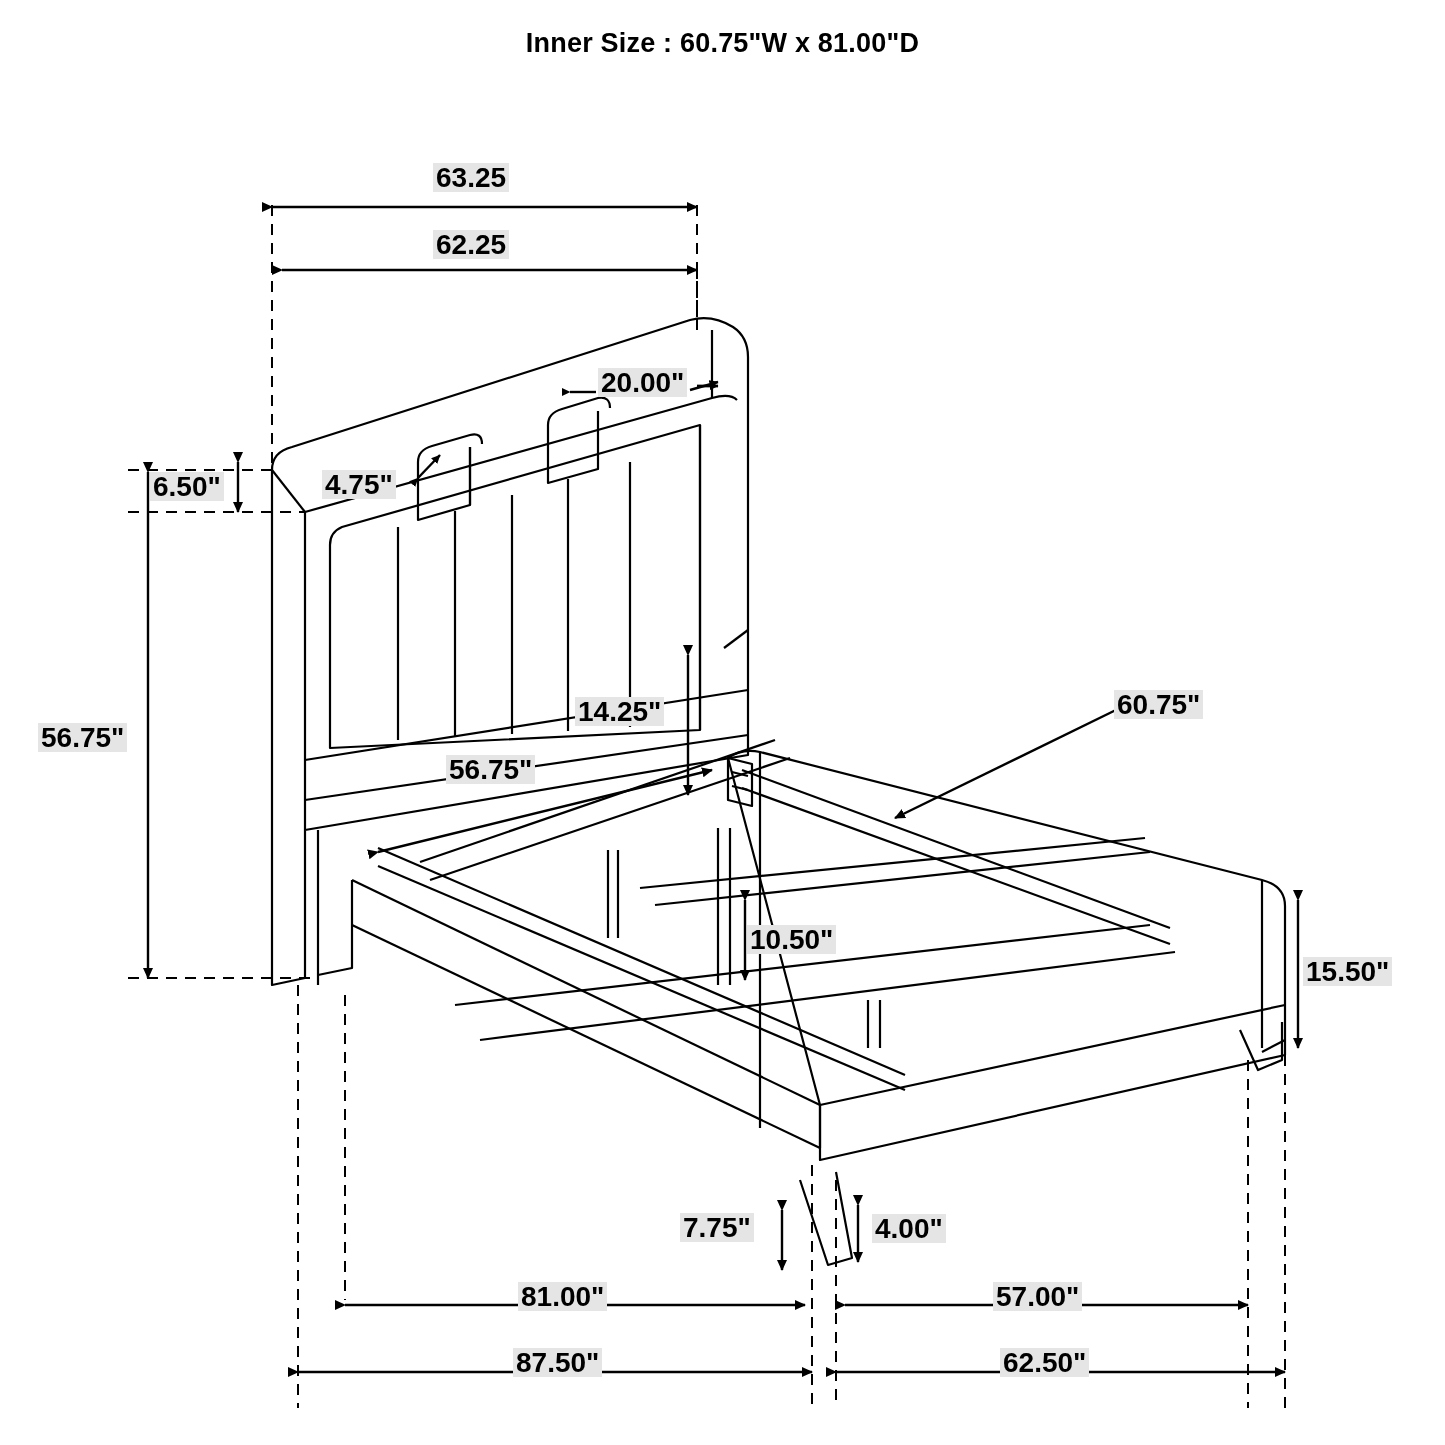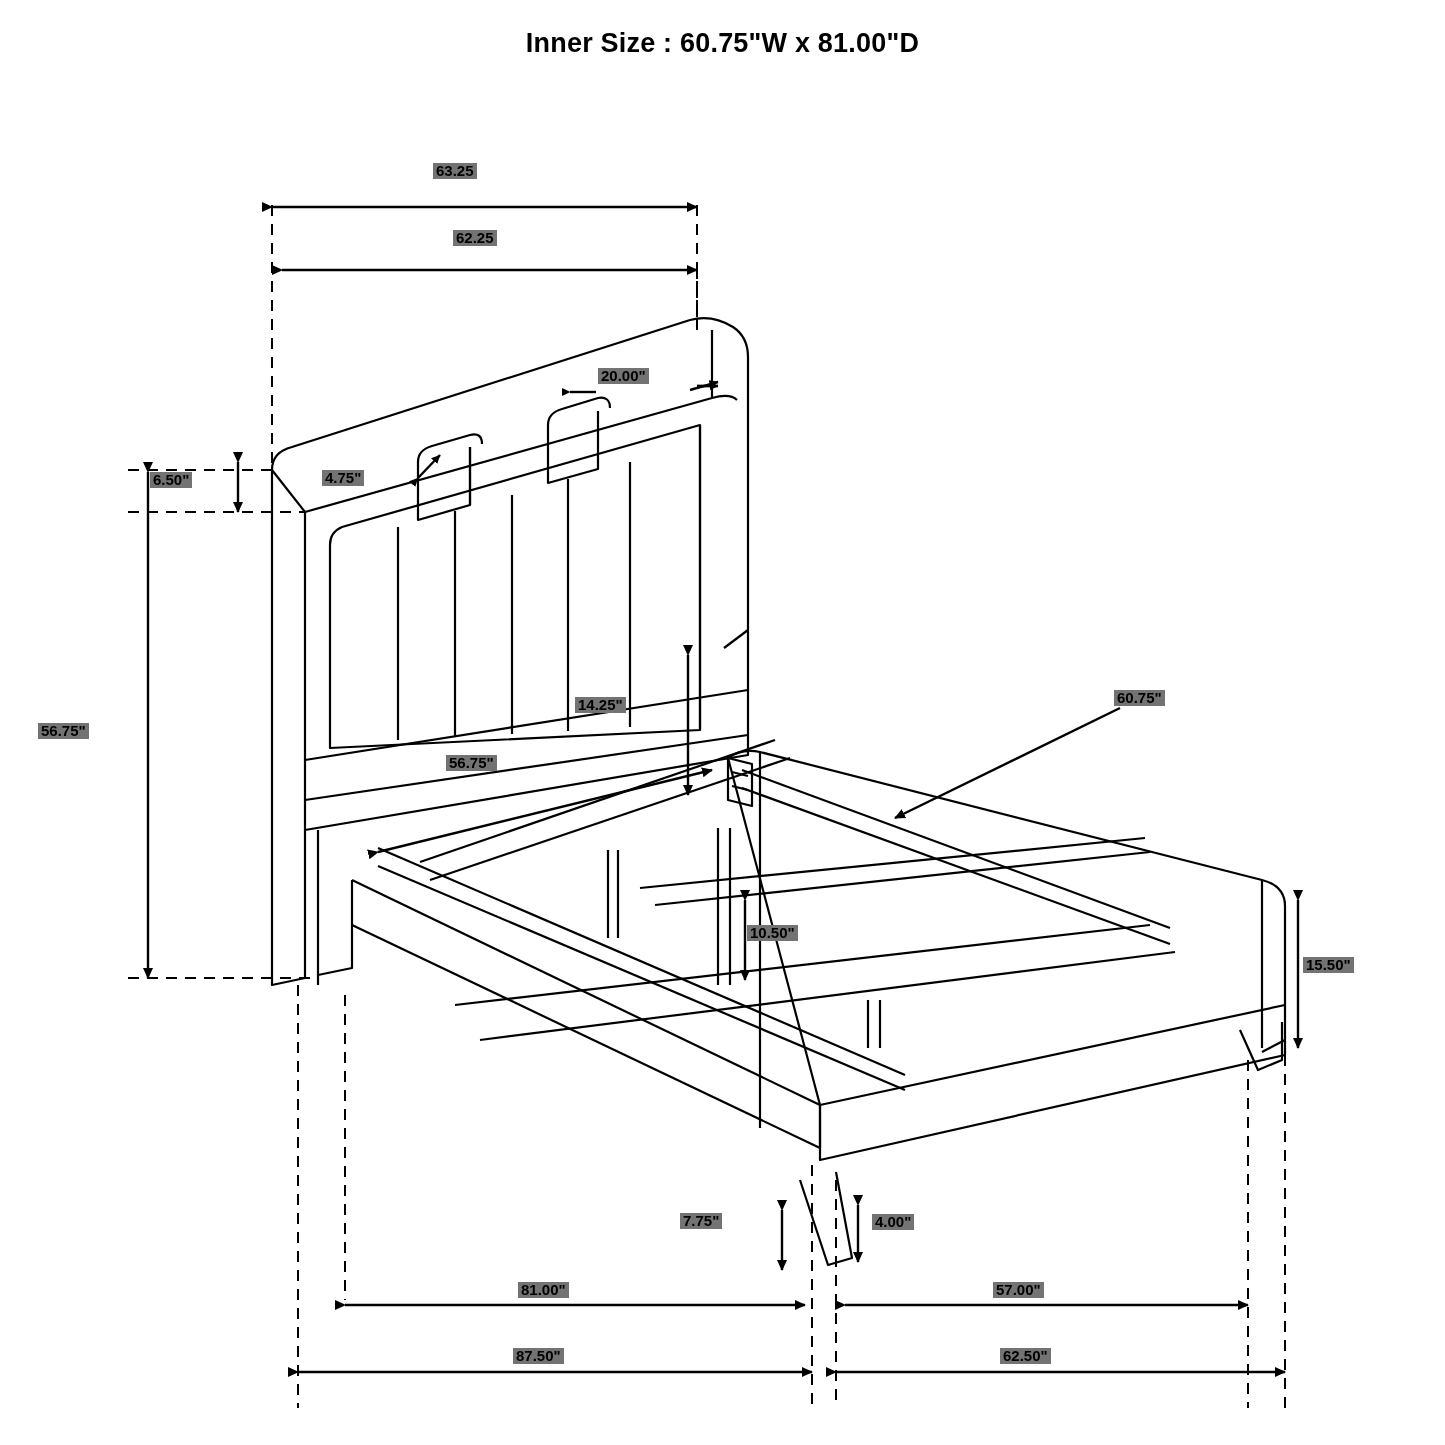--- a/index.html
+++ b/index.html
@@ -26,25 +26,25 @@
     color: #000000;
     letter-spacing: 0.2px;
   }
   svg#drawing {
     position: absolute;
     top: 0;
     left: 0;
   }
   .dimlabel {
     position: absolute;
-    font-size: 15px;
+    font-size: 28px;
     font-weight: bold;
     color: #000000;
     white-space: nowrap;
-    background: #737373;
+    background: #e5e5e5;
     padding: 0 3px;
     line-height: 1.05;
   }
 </style>
 </head>
 <body>
 
 <div id="stage">
 
   <div id="title">Inner Size : 60.75"W x 81.00"D</div>
@@ -177,21 +177,21 @@
 
       <path d="M845,1305 L1248,1305" marker-start="url(#ah)" marker-end="url(#ah)"></path>
 
       <path d="M298,1372 L812,1372" marker-start="url(#ah)" marker-end="url(#ah)"></path>
 
       <path d="M836,1372 L1285,1372" marker-start="url(#ah)" marker-end="url(#ah)"></path>
     </g>
   </svg>
 
   <div class="dimlabel" style="left:433px; top:163px;">63.25</div>
-  <div class="dimlabel" style="left:433px; top:230px;margin-left:20px;">62.25</div>
+  <div class="dimlabel" style="left:433px; top:230px;">62.25</div>
   <div class="dimlabel" style="left:598px; top:368px;">20.00"</div>
   <div class="dimlabel" style="left:150px; top:472px;">6.50"</div>
   <div class="dimlabel" style="left:322px; top:470px;">4.75"</div>
   <div class="dimlabel" style="left:38px; top:723px;">56.75"</div>
   <div class="dimlabel" style="left:575px; top:697px;">14.25"</div>
   <div class="dimlabel" style="left:446px; top:755px;">56.75"</div>
   <div class="dimlabel" style="left:1114px; top:690px;">60.75"</div>
   <div class="dimlabel" style="left:747px; top:925px;">10.50"</div>
   <div class="dimlabel" style="left:1303px; top:957px;">15.50"</div>
   <div class="dimlabel" style="left:680px; top:1213px;">7.75"</div>

